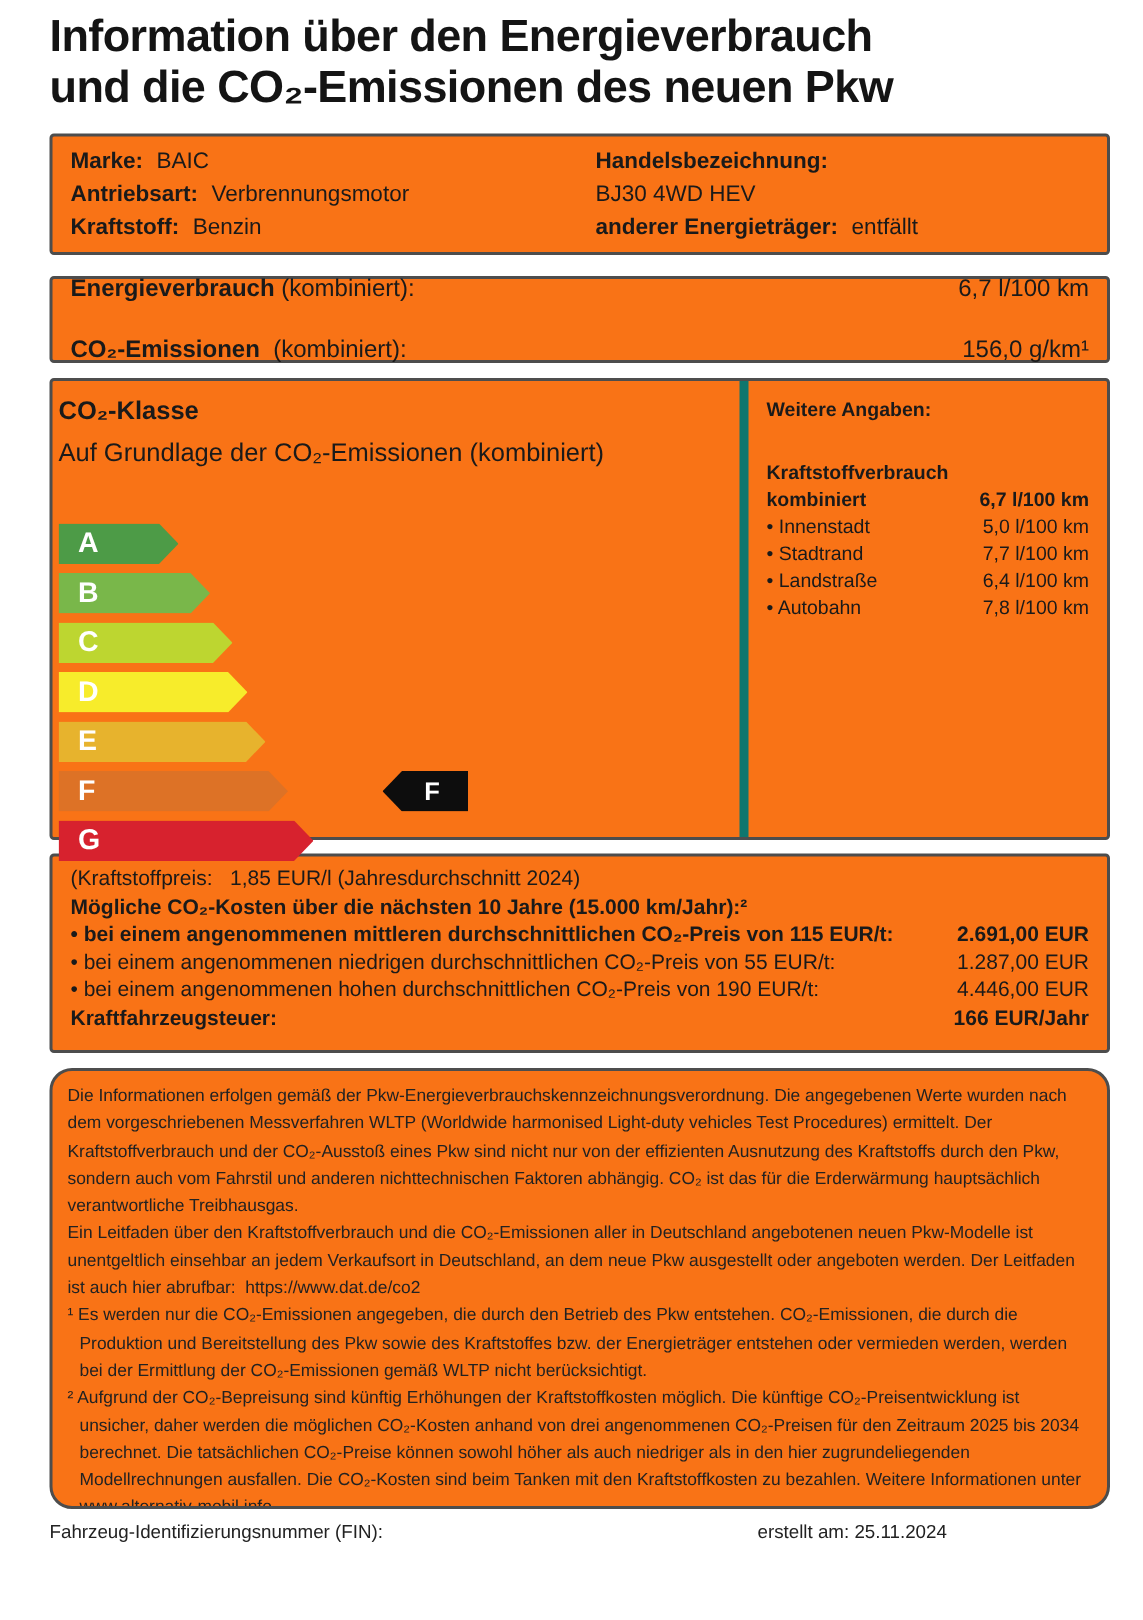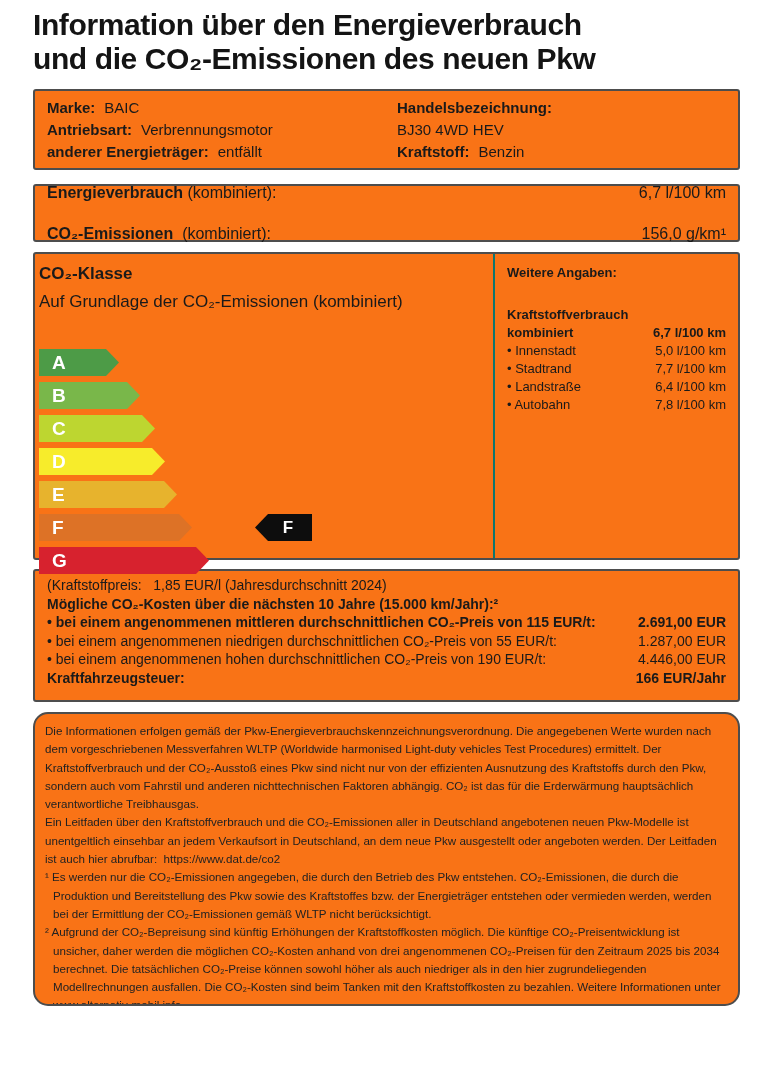--- a/index.html
+++ b/index.html
@@ -43,21 +43,21 @@
     display:flex;align-items:center;padding-left:13px;
   }
   .class-marker{
     position:absolute;left:216px;top:0;width:57px;height:27px;box-sizing:border-box;
     background:#0d0d0d;
     clip-path:polygon(0 50%,13px 0,100% 0,100% 100%,13px 100%);
     color:#fff;font-weight:700;font-size:17px;
     display:flex;align-items:center;justify-content:center;padding-left:9px;
   }
   .class-right{
-    width:245px;box-sizing:border-box;border-left:2px solid #0f766e;
+    width:245px;box-sizing:border-box;border-left:6px solid #0f766e;
     padding:10px 12px;font-size:13px;
   }
   .wa-heading{font-weight:700;margin-bottom:24px;line-height:18px;}
   .wa-group{font-weight:700;line-height:18px;}
   .wa-row{display:flex;justify-content:space-between;line-height:18px;}
   .wa-bold{font-weight:700;}
   
   .box-costs{margin-top:9px;height:133px;padding:5px 12px;font-size:14px;box-sizing:border-box;}
   .cost-row{display:flex;justify-content:space-between;line-height:18.6px;}
   .cost-label{white-space:nowrap;}
@@ -92,24 +92,24 @@
     <div>
       <span class="lbl">Handelsbezeichnung:</span>
     </div>
     <div>
       <span class="lbl">Antriebsart:</span><span class="val">Verbrennungsmotor</span>
     </div>
     <div>
       <span>BJ30 4WD HEV</span>
     </div>
     <div>
+      <span class="lbl">Kraftstoff:</span><span class="val">Benzin</span>
+    </div>
+    <div>
       <span class="lbl">anderer Energieträger:</span><span class="val">entfällt</span>
-    </div>
-    <div>
-      <span class="lbl">Kraftstoff:</span><span class="val">Benzin</span>
     </div>
   </div>
 
   <div class="box box-consumption">
     <div class="cons-row">
       <span><b>Energieverbrauch</b><span> (kombiniert):</span></span>
       <span>6,7 l/100 km</span>
     </div>
     <div class="cons-row">
       <span><b>CO₂-Emissionen</b><span>&nbsp; (kombiniert):</span></span>
@@ -203,14 +203,18 @@
 
   <div class="box box-fineprint">
     <div>
         <p class="fp">Die Informationen erfolgen gemäß der Pkw-Energieverbrauchskennzeichnungsverordnung. Die angegebenen Werte wurden nach dem vorgeschriebenen Messverfahren WLTP (Worldwide harmonised Light-duty vehicles Test Procedures) ermittelt. Der Kraftstoffverbrauch und der CO₂-Ausstoß eines Pkw sind nicht nur von der effizienten Ausnutzung des Kraftstoffs durch den Pkw, sondern auch vom Fahrstil und anderen nichttechnischen Faktoren abhängig. CO₂ ist das für die Erderwärmung hauptsächlich verantwortliche Treibhausgas.</p>
         <p class="fp">Ein Leitfaden über den Kraftstoffverbrauch und die CO₂-Emissionen aller in Deutschland angebotenen neuen Pkw-Modelle ist unentgeltlich einsehbar an jedem Verkaufsort in Deutschland, an dem neue Pkw ausgestellt oder angeboten werden. Der Leitfaden ist auch hier abrufbar:&nbsp; https://www.dat.de/co2</p>
         <p class="fp fp-hang">¹ Es werden nur die CO₂-Emissionen angegeben, die durch den Betrieb des Pkw entstehen. CO₂-Emissionen, die durch die Produktion und Bereitstellung des Pkw sowie des Kraftstoffes bzw. der Energieträger entstehen oder vermieden werden, werden bei der Ermittlung der CO₂-Emissionen gemäß WLTP nicht berücksichtigt.</p>
         <p class="fp fp-hang">² Aufgrund der CO₂-Bepreisung sind künftig Erhöhungen der Kraftstoffkosten möglich. Die künftige CO₂-Preisentwicklung ist unsicher, daher werden die möglichen CO₂-Kosten anhand von drei angenommenen CO₂-Preisen für den Zeitraum 2025 bis 2034 berechnet. Die tatsächlichen CO₂-Preise können sowohl höher als auch niedriger als in den hier zugrundeliegenden Modellrechnungen ausfallen. Die CO₂-Kosten sind beim Tanken mit den Kraftstoffkosten zu bezahlen. Weitere Informationen unter www.alternativ-mobil.info.</p>
       </div>
   </div>
 
+  <div class="footer">
+    <span class="fin">Fahrzeug-Identifizierungsnummer (FIN):</span>
+    <span class="erstellt">erstellt am: 25.11.2024</span>
+  </div>
 
 </div>
 
 </body></html>

